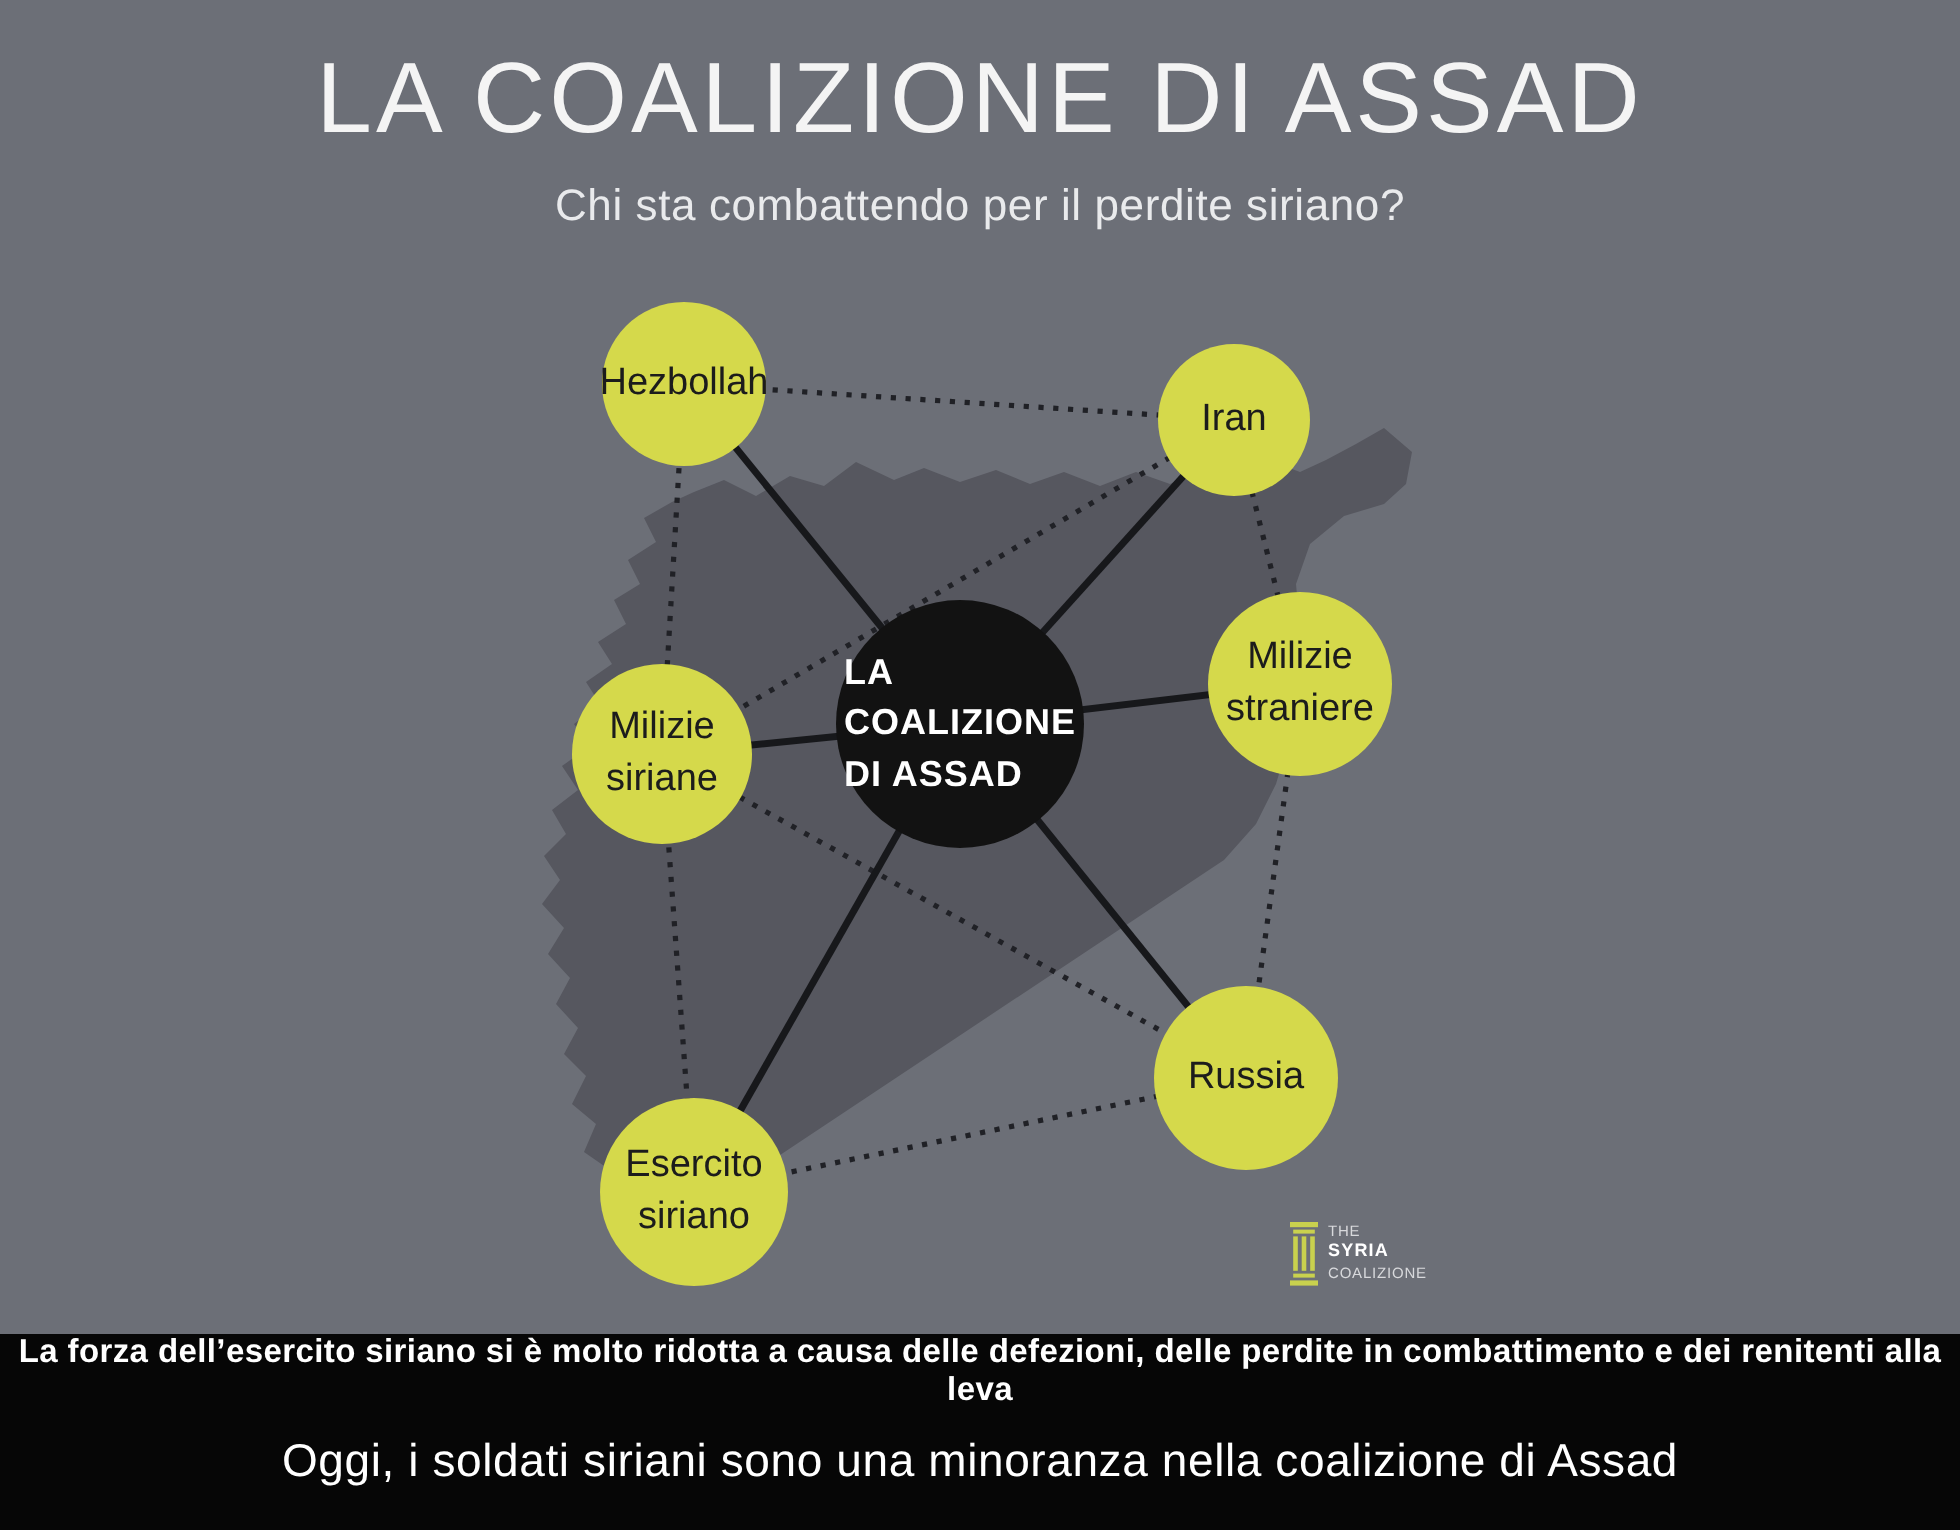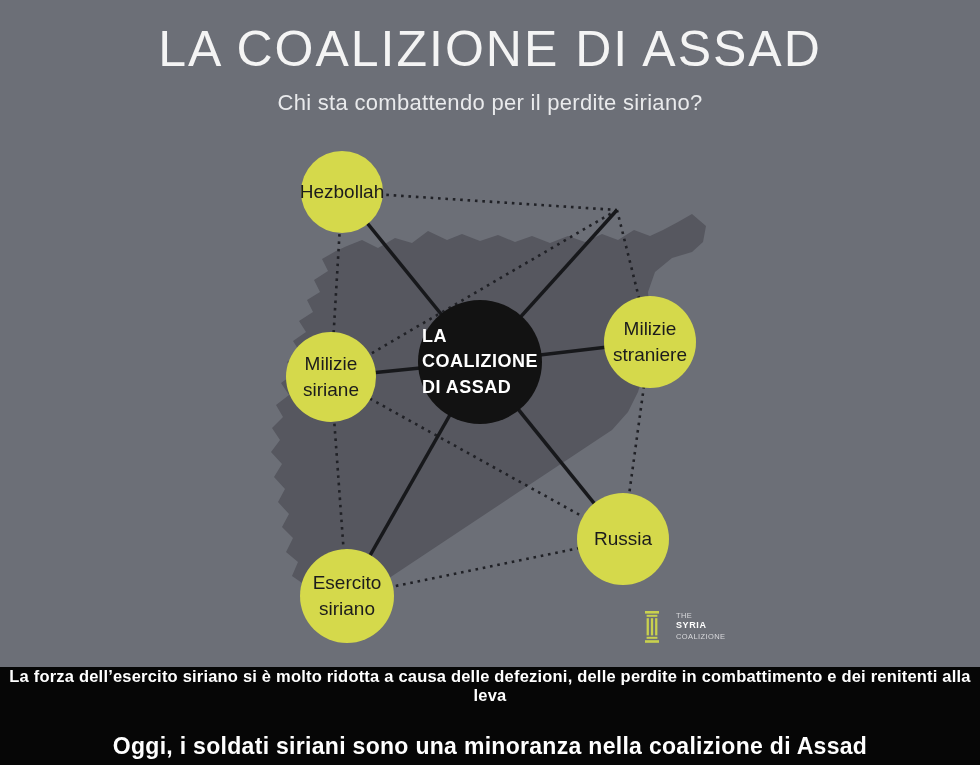--- a/index.html
+++ b/index.html
@@ -31,32 +31,32 @@
     color:var(--node-text,#1c1c1c);
     font-size:19px;line-height:1.35;white-space:pre-line;
   }
   .center-node{
     position:absolute;border-radius:50%;
     background:var(--center-fill,#121212);
     display:flex;align-items:center;justify-content:center;text-align:left;
     color:#fff;font-weight:700;font-size:18px;line-height:1.4;
     letter-spacing:.5px;white-space:pre-line;
   }
-  .logo{position:absolute;left:645px;top:611px;display:flex;gap:17px;z-index:4;}
+  .logo{position:absolute;left:645px;top:611px;display:flex;gap:5px;z-index:4;}
   .logo-text span{display:block;color:#d8d9dc;font-size:7.5px;line-height:1.25;letter-spacing:.4px;}
   .logo-text .org-mid{color:#ffffff;font-weight:700;font-size:9px;letter-spacing:.6px;}
   .footer{
     position:absolute;left:0;top:667px;width:980px;height:98px;
     background:var(--footer-bg,#060606);text-align:center;color:#fff;z-index:6;
   }
   .footer-note{
     font-size:16.5px;font-weight:700;letter-spacing:.2px;
   }
   .footer-headline{
-    margin-top:28px;font-size:23px;font-weight:700;letter-spacing:.3px;
+    margin-top:12px;font-size:23px;font-weight:400;letter-spacing:.3px;
   }
 </style>
 </head>
 <body>
 
 <div class="stage">
 
   <div class="header">
     <h1 class="title">LA COALIZIONE DI ASSAD</h1>
     <div class="subtitle">Chi sta combattendo per il perdite siriano?</div>
@@ -84,20 +84,21 @@
         <line x1="480" y1="362" x2="617" y2="210" class="solid"></line>
         <line x1="480" y1="362" x2="650" y2="342" class="solid"></line>
         <line x1="480" y1="362" x2="331" y2="377" class="solid"></line>
         <line x1="480" y1="362" x2="623" y2="539" class="solid"></line>
         <line x1="480" y1="362" x2="347" y2="596" class="solid"></line>
       </g>
   </svg>
 
   <div id="nodes-layer">
       <div class="node" style="left: 301px; top: 151px; width: 82px; height: 82px;">Hezbollah</div>
+      <div class="node" style="left: 579px; top: 172px; width: 76px; height: 76px;">Iran</div>
       <div class="node" style="left: 604px; top: 296px; width: 92px; height: 92px;">Milizie
 straniere</div>
       <div class="node" style="left: 286px; top: 332px; width: 90px; height: 90px;">Milizie
 siriane</div>
       <div class="node" style="left: 300px; top: 549px; width: 94px; height: 94px;">Esercito
 siriano</div>
       <div class="node" style="left: 577px; top: 493px; width: 92px; height: 92px;">Russia</div>
       <div class="center-node" style="left: 418px; top: 300px; width: 124px; height: 124px;">LA
 COALIZIONE
 DI ASSAD</div>

